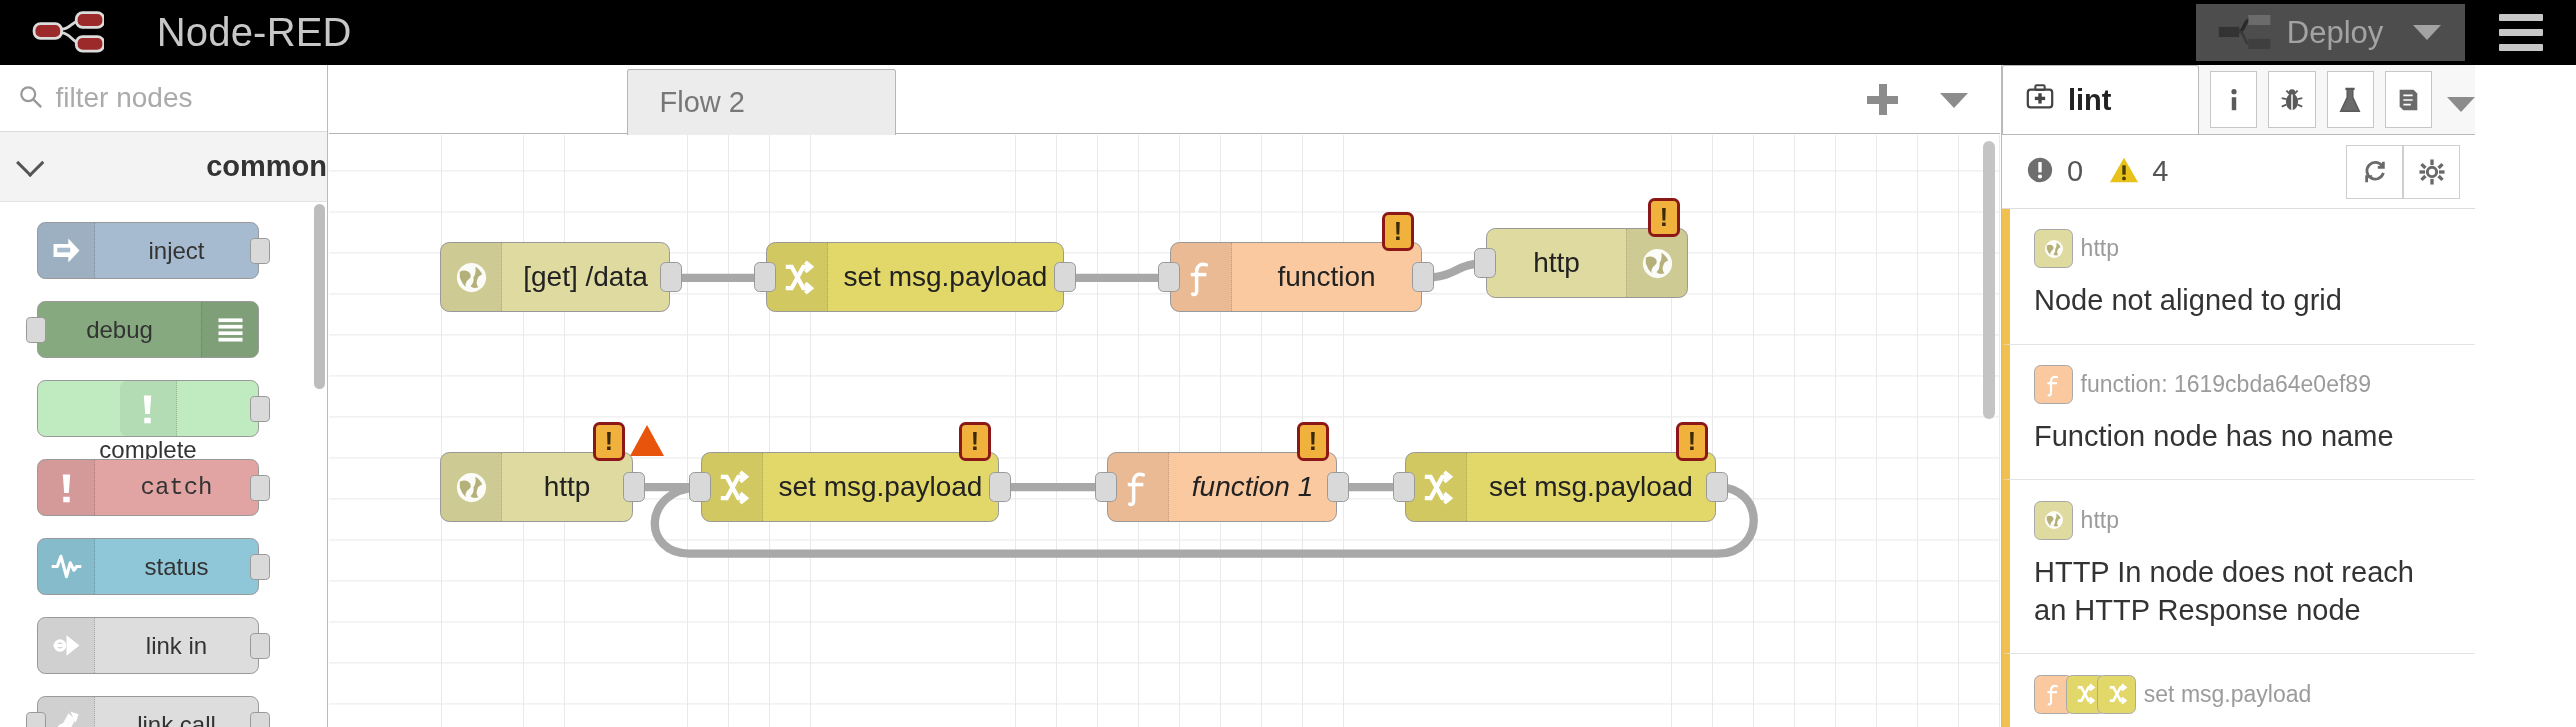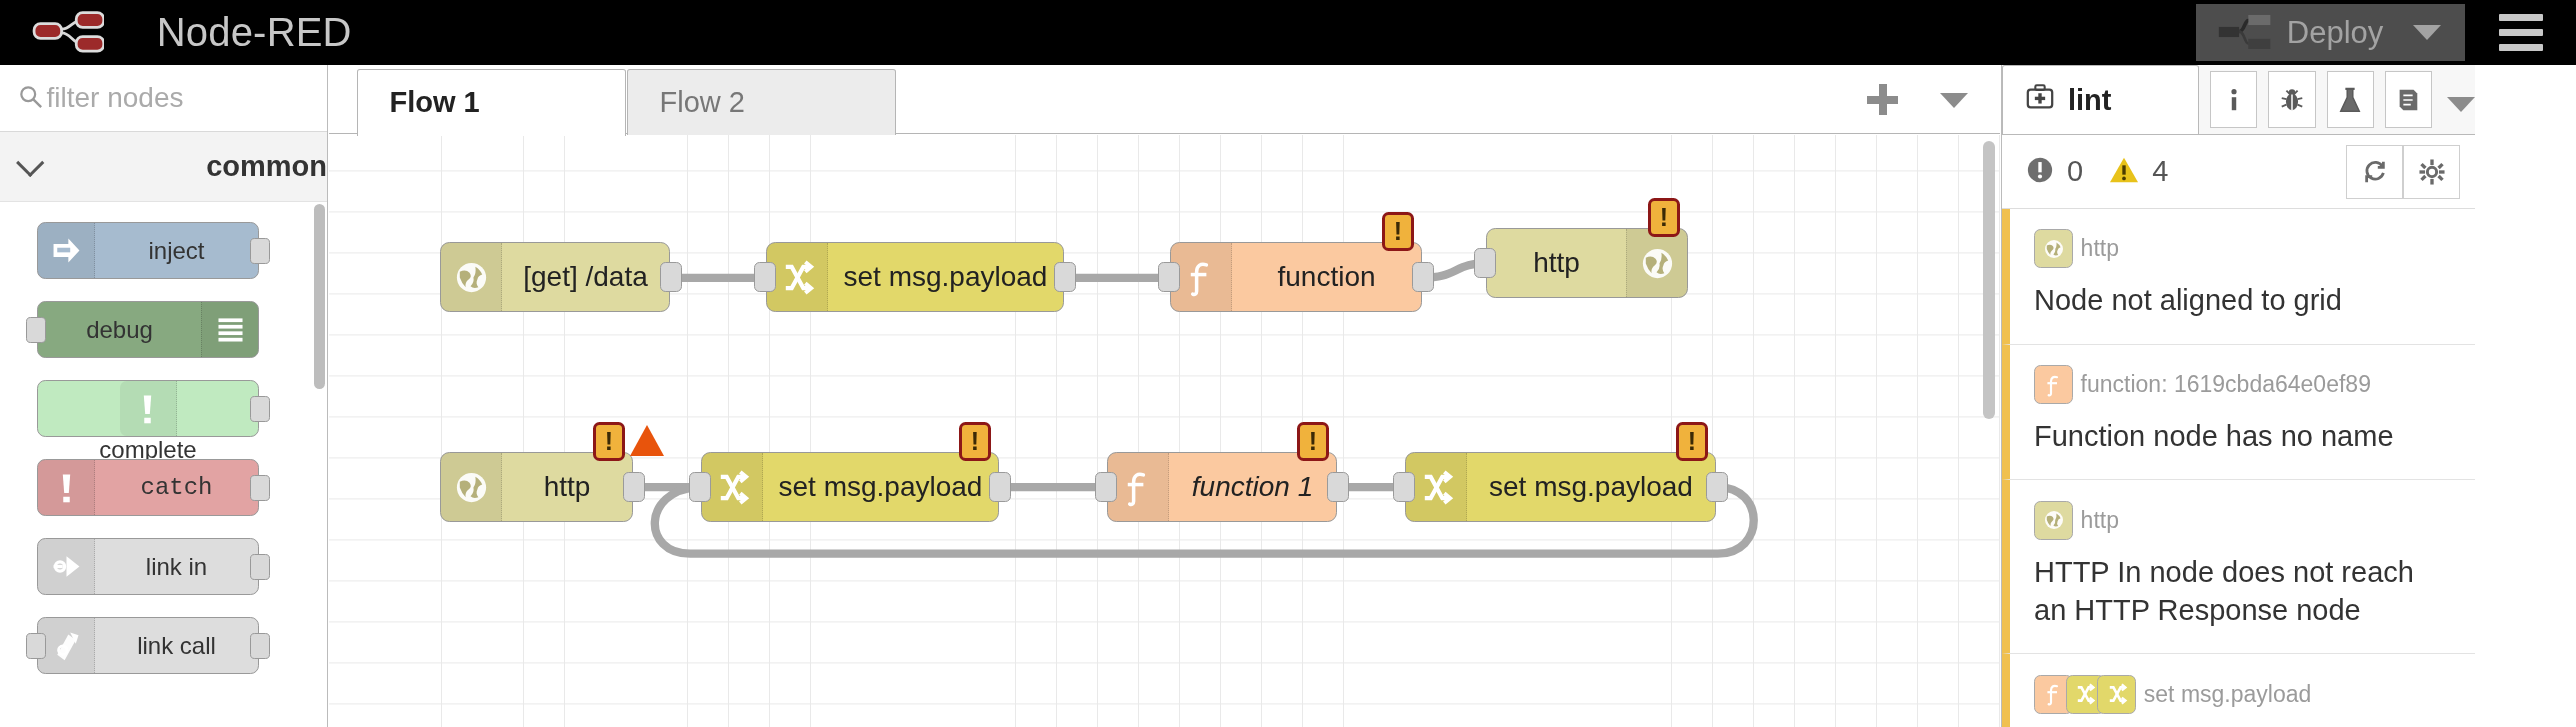--- a/index.html
+++ b/index.html
@@ -30,21 +30,21 @@
   }
   #hamburger { width:111px; display:flex; flex-direction:column; align-items:center; gap:8.3px; }
   #hamburger span { display:block; width:44px; height:6.5px; background:#c7c7c7; border-radius:0.9px;}
 
   
   #palette {
     position:absolute; left:0; top:65px; width:328px; height:663px;
     background:#fff; border-right:0.9px solid #bbb;
   }
   #palette-search {
-    height:67px; display:flex; align-items:center; gap:4px;
+    height:67px; display:flex; align-items:center; gap:13px;
     padding-left:18.5px; border-bottom:0.9px solid #d9d9d9;
   }
   #palette-search .ph { color:#aaa; font-size:28px; }
   #palette-cat {
     height:70px; background:#f3f3f3; border-bottom:0.9px solid #e3e3e3;
     display:flex; align-items:center; gap:36px; padding-left:20.4px;justify-content:space-between;
   }
   #palette-cat .lbl { font-size:29px; font-weight:bold; color:#333; }
   .chev { width:20.4px;height:20.4px;border-right:3.7px solid #555;border-bottom:3.7px solid #555;
           transform:rotate(45deg); margin-top:-7.4px;}
@@ -268,20 +268,29 @@
       <div class="pnode" style="background: rgb(226, 163, 163); font-family: Liberation Mono, monospace;">
         <span class="icobox ">
           <svg width="37" height="37" viewBox="0 0 40 40">
             <path d="M16 6 L24 6 L22.5 26 L17.5 26 Z" fill="#fff"></path>
             <rect x="16.5" y="30" width="7" height="6" fill="#fff"></rect>
           </svg>
         </span>
         <span class="plabel">catch</span>
         <span class="port out"></span>
       </div>
+      <div class="pnode" style="background: rgb(143, 199, 216);">
+        <span class="icobox ">
+          <svg width="37" height="37" viewBox="0 0 40 40">
+            <path d="M4 20 L10 20 L14 9 L20 31 L24 16 L28 24 L31 20 L36 20" stroke="#fff" stroke-width="3.4" fill="none" stroke-linejoin="round"></path>
+          </svg>
+        </span>
+        <span class="plabel">status</span>
+        <span class="port out"></span>
+      </div>
       <div class="pnode" style="background: rgb(221, 221, 221);">
         <span class="icobox ">
           <svg width="37" height="37" viewBox="0 0 40 40">
             <path d="M6 20 L16 20" stroke="#fff" stroke-width="3.6"></path>
             <circle cx="13" cy="20" r="5" fill="none" stroke="#fff" stroke-width="3.4"></circle>
             <path d="M20 9 L20 31 L34 20 Z" fill="#fff"></path>
           </svg>
         </span>
         <span class="plabel">link in</span>
         <span class="port out"></span>
@@ -297,23 +306,20 @@
         <span class="plabel">link call</span>
         <span class="port in"></span>
         <span class="port out"></span>
       </div>
     </div>
   <div id="palette-scroll"></div>
 </div>
 
 <div id="workspace">
   <div id="tabbar">
-    <div class="tab active" style="left:28px;width:269px;">
-      <span>Flow 1</span>
-    </div>
     <div class="tab inactive" style="left:298px;width:269px;">
       <span>Flow 2</span>
     </div>
     <div id="tab-add">
         <span class="plus"></span>
       </div>
     <div id="tab-menu"></div>
   </div>
 
   <div id="canvas">

